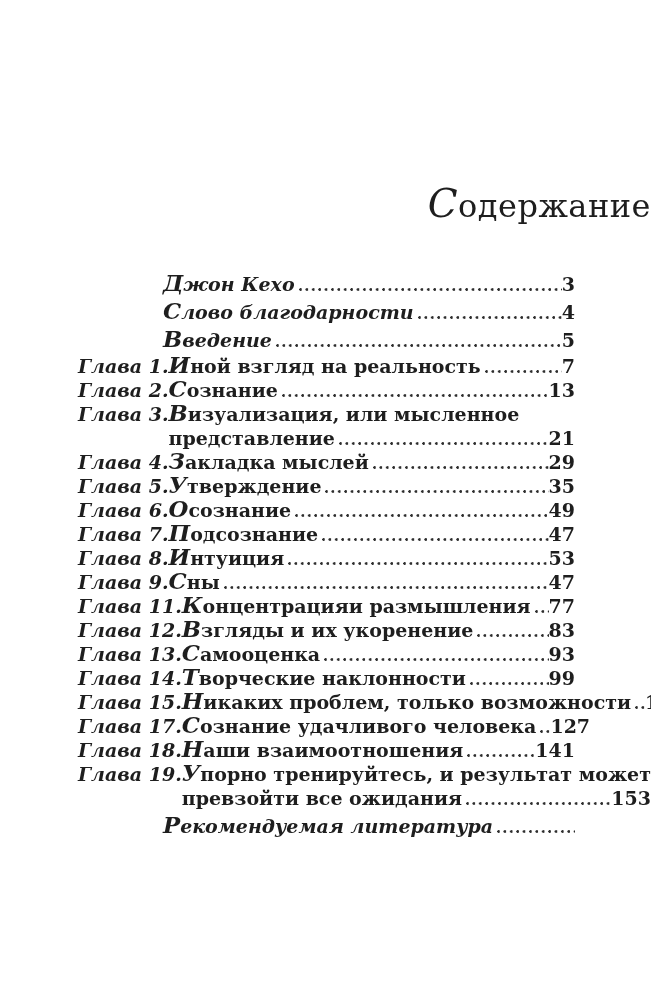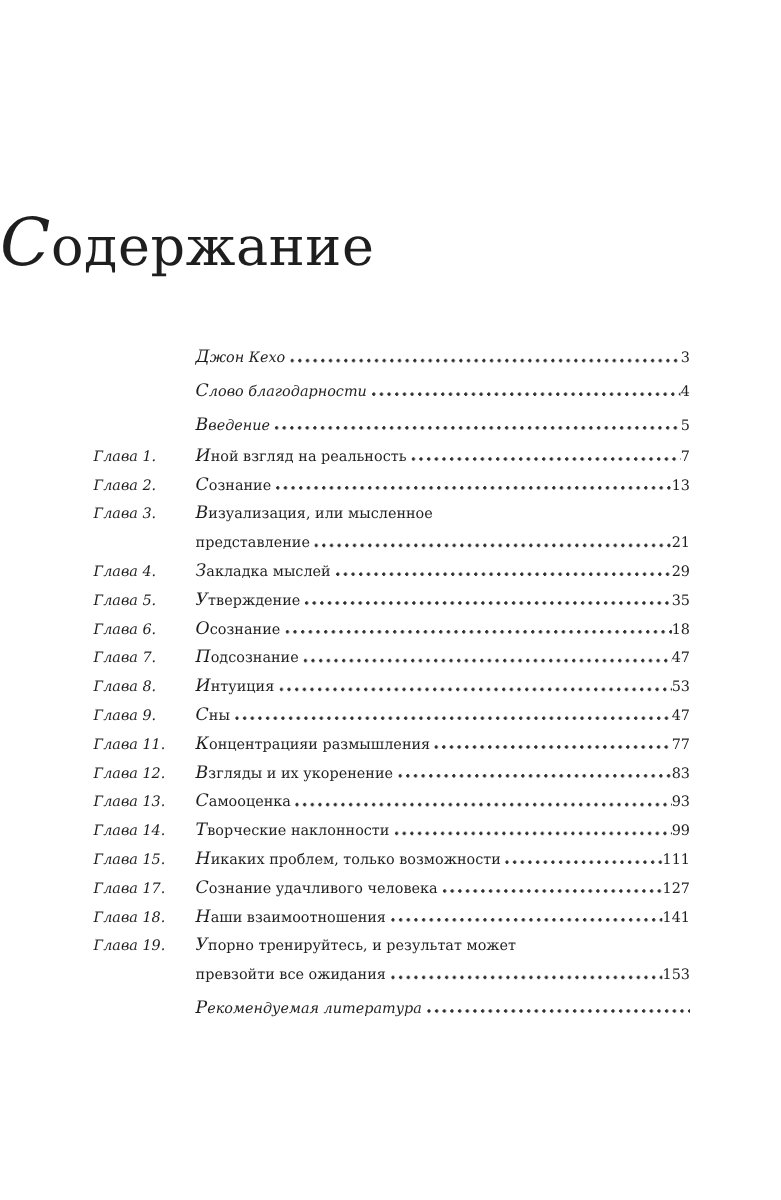--- a/index.html
+++ b/index.html
@@ -8,28 +8,28 @@
     background: #ffffff;
     color: #1e1e1e;
     font-family: "DejaVu Serif", serif;
     overflow: hidden;
   }
   .page { position: relative; width: 651px; height: 1000px; box-sizing: border-box; }
 
   h1.contents-title {
     margin: 0;
     padding: 180px 0 0 0;
-    text-align: left;
-    font-size: 45px;
+    text-align: right;
+    font-size: 32px;
     line-height: 52px;
     font-weight: normal;
     letter-spacing: 0.5px;
   }
 
-  .toc { margin: 52px 76px 0 78px; font-size: 12px; }
+  .toc { margin: 38px 76px 0 78px; font-size: 19px; font-weight: bold; }
 
   .toc-row { display: flex; align-items: baseline; line-height: 24px; }
   .fm-row  { line-height: 28px; }
   .bm-row  { margin-top: 4px; }
 
   .chapter-label {
     flex: 0 0 85px;
     font-style: italic;
     white-space: nowrap;
   }
@@ -116,21 +116,21 @@
     <div class="toc-row">
       <span class="chapter-label">Глава 5.</span>
       <span class="entry-title fancy"><span class="init">У</span>тверждение</span>
       <span class="leader"></span>
       <span class="page-num">35</span>
     </div>
     <div class="toc-row">
       <span class="chapter-label">Глава 6.</span>
       <span class="entry-title fancy"><span class="init">О</span>сознание</span>
       <span class="leader"></span>
-      <span class="page-num">18</span>
+      <span class="page-num">49</span>
     </div>
     <div class="toc-row">
       <span class="chapter-label">Глава 7.</span>
       <span class="entry-title fancy"><span class="init">П</span>одсознание</span>
       <span class="leader"></span>
       <span class="page-num">47</span>
     </div>
     <div class="toc-row">
       <span class="chapter-label">Глава 8.</span>
       <span class="entry-title fancy"><span class="init">И</span>нтуиция</span>

